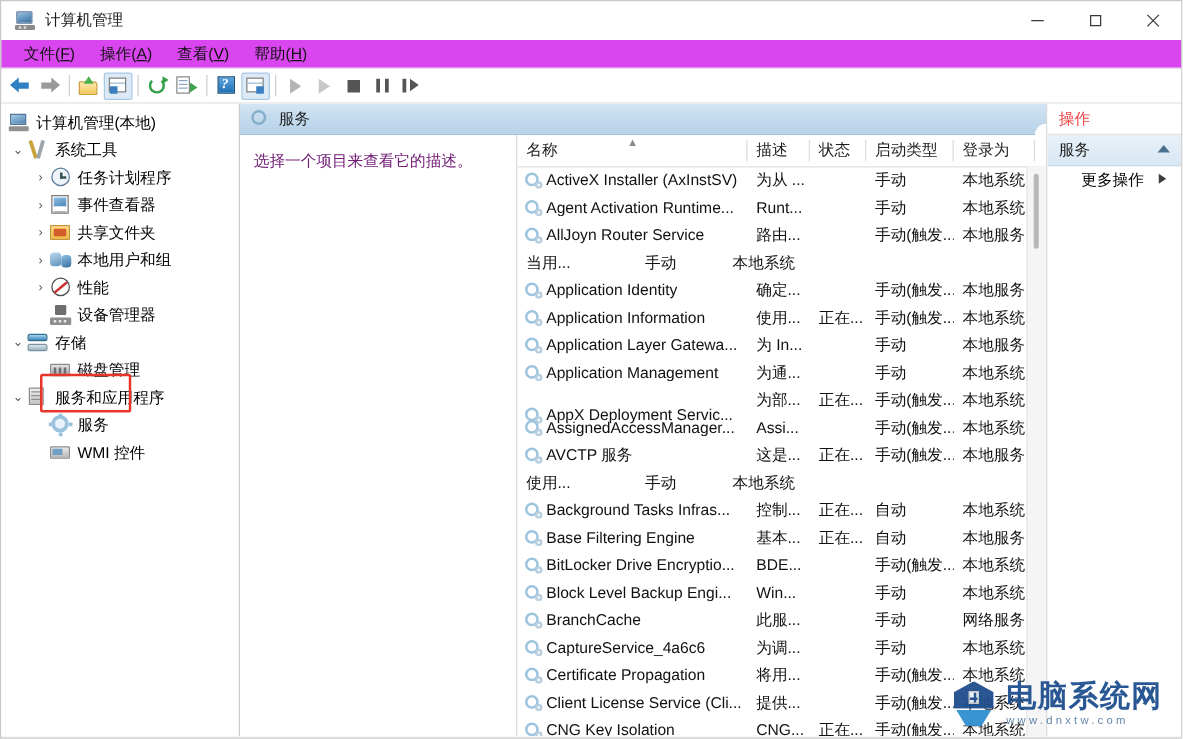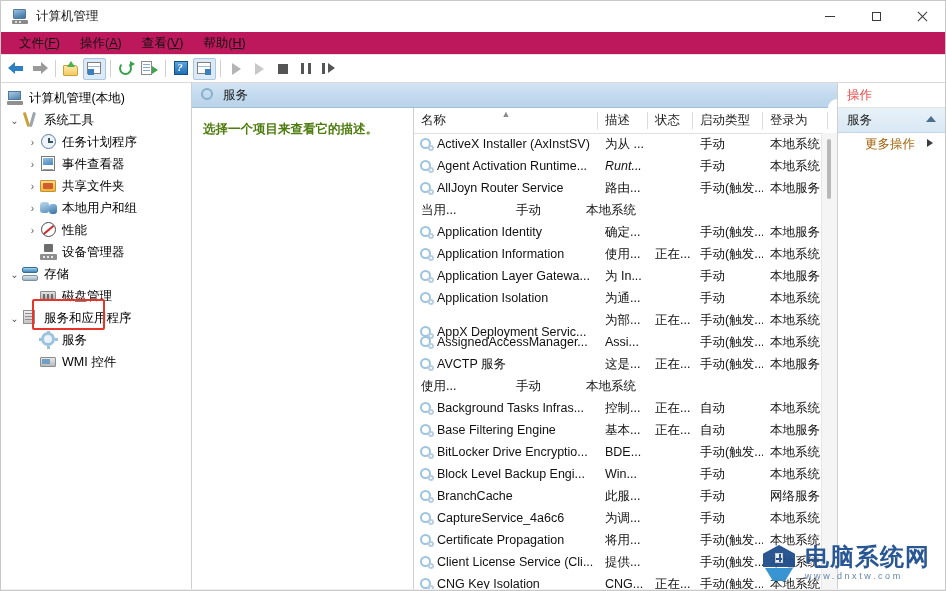--- a/index.html
+++ b/index.html
@@ -30,21 +30,21 @@
           cursor:default;}
   .wb-min{width:10px;height:1px;background:#3a3a3a;}
   .wb-max{width:9px;height:9px;border:1px solid #3a3a3a;box-sizing:border-box;}
   .wb-x{position:relative;width:11px;height:11px;}
   .wb-x:before,.wb-x:after{content:"";position:absolute;left:-1px;top:5px;width:13px;height:1px;
         background:#3a3a3a;}
   .wb-x:before{transform:rotate(45deg);}
   .wb-x:after{transform:rotate(-45deg);}
 
   
-  .menubar{height:22px;background:#be185d;display:flex;align-items:center;
+  .menubar{height:22px;background:#d946ef;display:flex;align-items:center;
            padding-left:8px;border-bottom:1px solid #e3e3e3;}
   .menuitem{padding:2px 10px;font-size:12.5px;color:#111;cursor:default;}
   .menuitem u{text-decoration:underline;}
 
   
   .toolbar{height:27px;background:#ffffff;display:flex;align-items:center;
            padding-left:4px;border-bottom:1px solid #d9d9d9;gap:0px;}
   .tbtn{width:23px;height:22px;display:flex;align-items:center;justify-content:center;
         cursor:default;border:1px solid transparent;border-radius:2px;box-sizing:border-box;}
   .tbtn.on{background:#dceaf7;border-color:#a8c8e4;}
@@ -178,21 +178,21 @@
   .mid-head .hicon{width:15px;height:14px;position:relative;}
   .mid-head .hicon .g{position:absolute;left:0;top:0;width:12px;height:12px;border-radius:50%;
      border:2.5px solid #87aecb;box-sizing:border-box;background:transparent;}
   .mid-head .htxt{font-size:12.5px;color:#1d1d1d;}
   .mid-head .corner{position:absolute;right:0;bottom:-1px;width:9px;height:9px;background:#fff;
      border-top-left-radius:9px;}
 
   .mid-split{display:flex;height:481px;}
   .desc-pane{width:222px;background:#fff;border-right:1px solid #cfcfcf;padding:12px 10px 0 11px;
      box-sizing:border-box;}
-  .desc-pane .t{font-size:12.5px;color:#4d7c0f;line-height:18px;font-weight:bold;}
+  .desc-pane .t{font-size:12.5px;color:#701a75;line-height:18px;}
 
   .list-pane{flex:1;background:#fff;position:relative;overflow:hidden;}
   .lp-inner{position:absolute;left:0;top:0;right:0;bottom:0;}
 
   .col-head{display:flex;height:25px;background:#fff;border-bottom:1px solid #e0e0e0;
      position:relative;}
   .ch{position:relative;font-size:12.5px;color:#1d1d1d;line-height:25px;padding-left:7px;
       box-sizing:border-box;cursor:default;white-space:nowrap;}
   .ch:after{content:"";position:absolute;right:0;top:4px;height:17px;width:1px;background:#dcdcdc;}
   .sortmark{position:absolute;left:0;right:0;top:2px;text-align:center;color:#8a8a8a;font-size:9px;
@@ -218,21 +218,21 @@
   
   .rp-head{height:24px;background:#fff;display:flex;align-items:center;padding-left:9px;
            font-size:12.5px;color:#ef4444;border-bottom:1px solid #e4e4e4;}
   .rp-sec{height:24px;display:flex;align-items:center;padding-left:9px;
           background:linear-gradient(180deg,#e8f1f8,#d9e8f4);border-bottom:1px solid #c5d9e8;
           font-size:12.5px;color:#1d1d1d;position:relative;cursor:default;}
   .rp-sec .up{position:absolute;right:9px;top:8px;width:0;height:0;
           border-left:5px solid transparent;border-right:5px solid transparent;
           border-bottom:6px solid #4a6f8f;}
   .rp-item{height:22px;display:flex;align-items:center;padding-left:27px;font-size:12.5px;
-           color:#a16207;position:relative;cursor:default;font-family:Liberation Serif, serif;}
+           color:#000000;position:relative;cursor:default;font-family:Liberation Serif, serif;}
   .rp-item .rt{position:absolute;right:12px;top:6px;width:0;height:0;
            border-top:4.5px solid transparent;border-bottom:4.5px solid transparent;
            border-left:6px solid #3c3c3c;}
 
   
   .wm{position:absolute;right:6px;bottom:4px;width:180px;height:46px;pointer-events:none;
       display:flex;align-items:center;gap:6px;opacity:.95;}
   .wm .logo{width:40px;height:40px;position:relative;flex:0 0 40px;}
   .wm .logo .house{position:absolute;left:4px;top:2px;width:32px;height:22px;
       background:#1f4e8c;clip-path:polygon(50% 0,100% 40%,100% 100%,0 100%,0 40%);}
@@ -544,21 +544,21 @@
                   <div class="cell" style="width: 65px;">本地系统</div>
                 </div>
                 <div class="row">
                   <div class="cell name" style="width: 184px;">
                     <span class="svcicon">
                       <i class="ring"></i>
                       <i class="sm"></i>
                     </span>
                     <span>Agent Activation Runtime...</span>
                   </div>
-                  <div class="cell" style="width: 50px; font-style: italic;">Runt...</div>
+                  <div class="cell" style="width: 50px;">Runt...</div>
                   <div class="cell" style="width: 45px;"></div>
                   <div class="cell" style="width: 70px;">手动</div>
                   <div class="cell" style="width: 65px;">本地系统</div>
                 </div>
                 <div class="row">
                   <div class="cell name" style="width: 184px;">
                     <span class="svcicon">
                       <i class="ring"></i>
                       <i class="sm"></i>
                     </span>
@@ -613,21 +613,21 @@
                   <div class="cell" style="width: 45px;"></div>
                   <div class="cell" style="width: 70px;">手动</div>
                   <div class="cell" style="width: 65px;">本地服务</div>
                 </div>
                 <div class="row">
                   <div class="cell name" style="width: 184px;">
                     <span class="svcicon">
                       <i class="ring"></i>
                       <i class="sm"></i>
                     </span>
-                    <span>Application Isolation</span>
+                    <span>Application Management</span>
                   </div>
                   <div class="cell" style="width: 50px;">为通...</div>
                   <div class="cell" style="width: 45px;"></div>
                   <div class="cell" style="width: 70px;">手动</div>
                   <div class="cell" style="width: 65px;">本地系统</div>
                 </div>
                 <div class="row">
                   <div class="cell name" style="width: 184px; margin-top: 24px;">
                     <span class="svcicon">
                       <i class="ring"></i>

